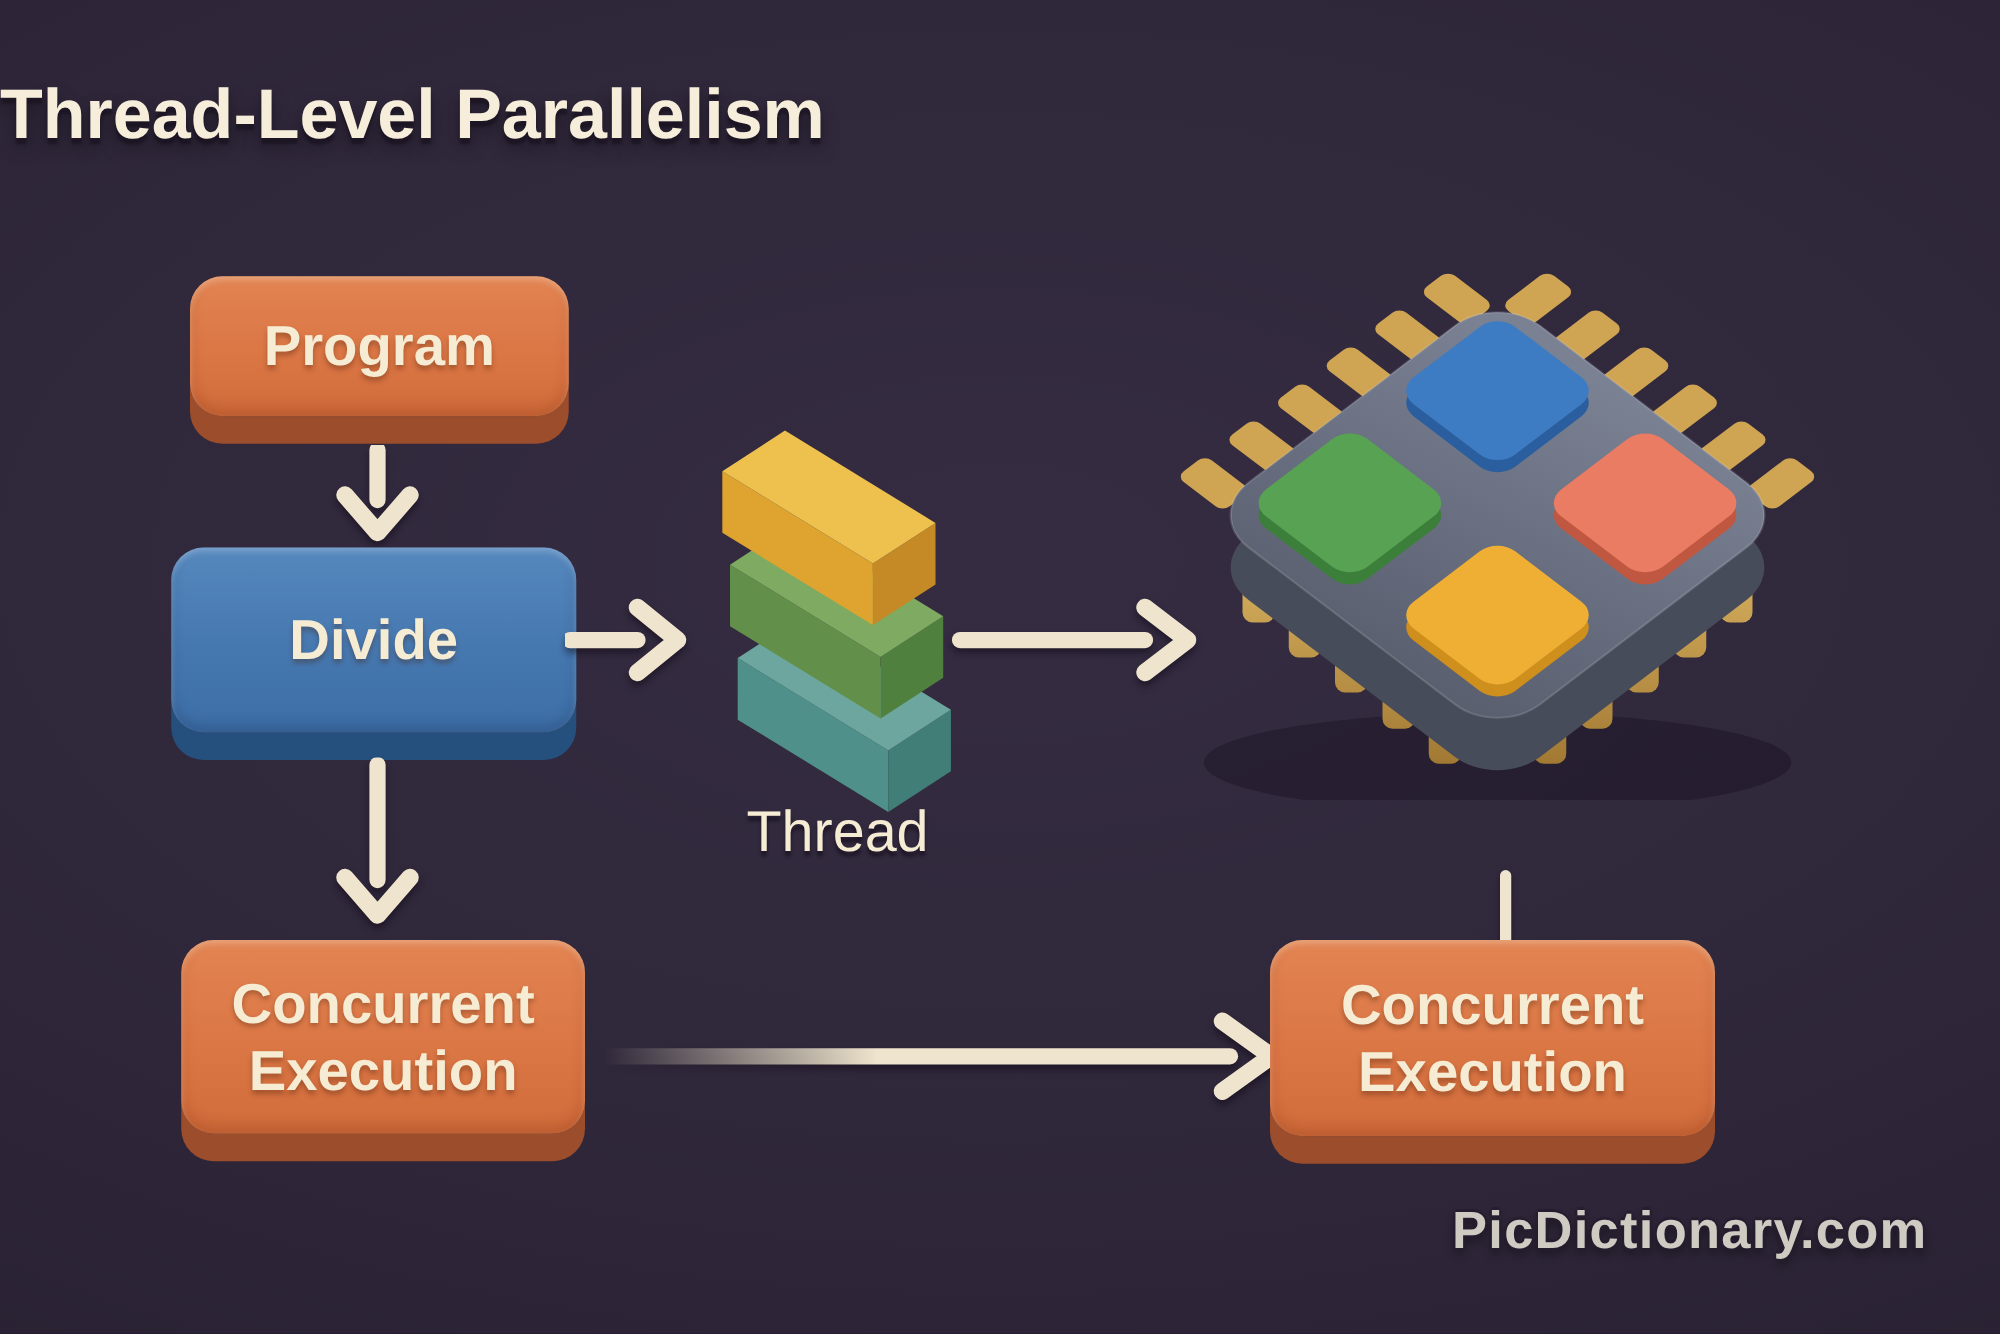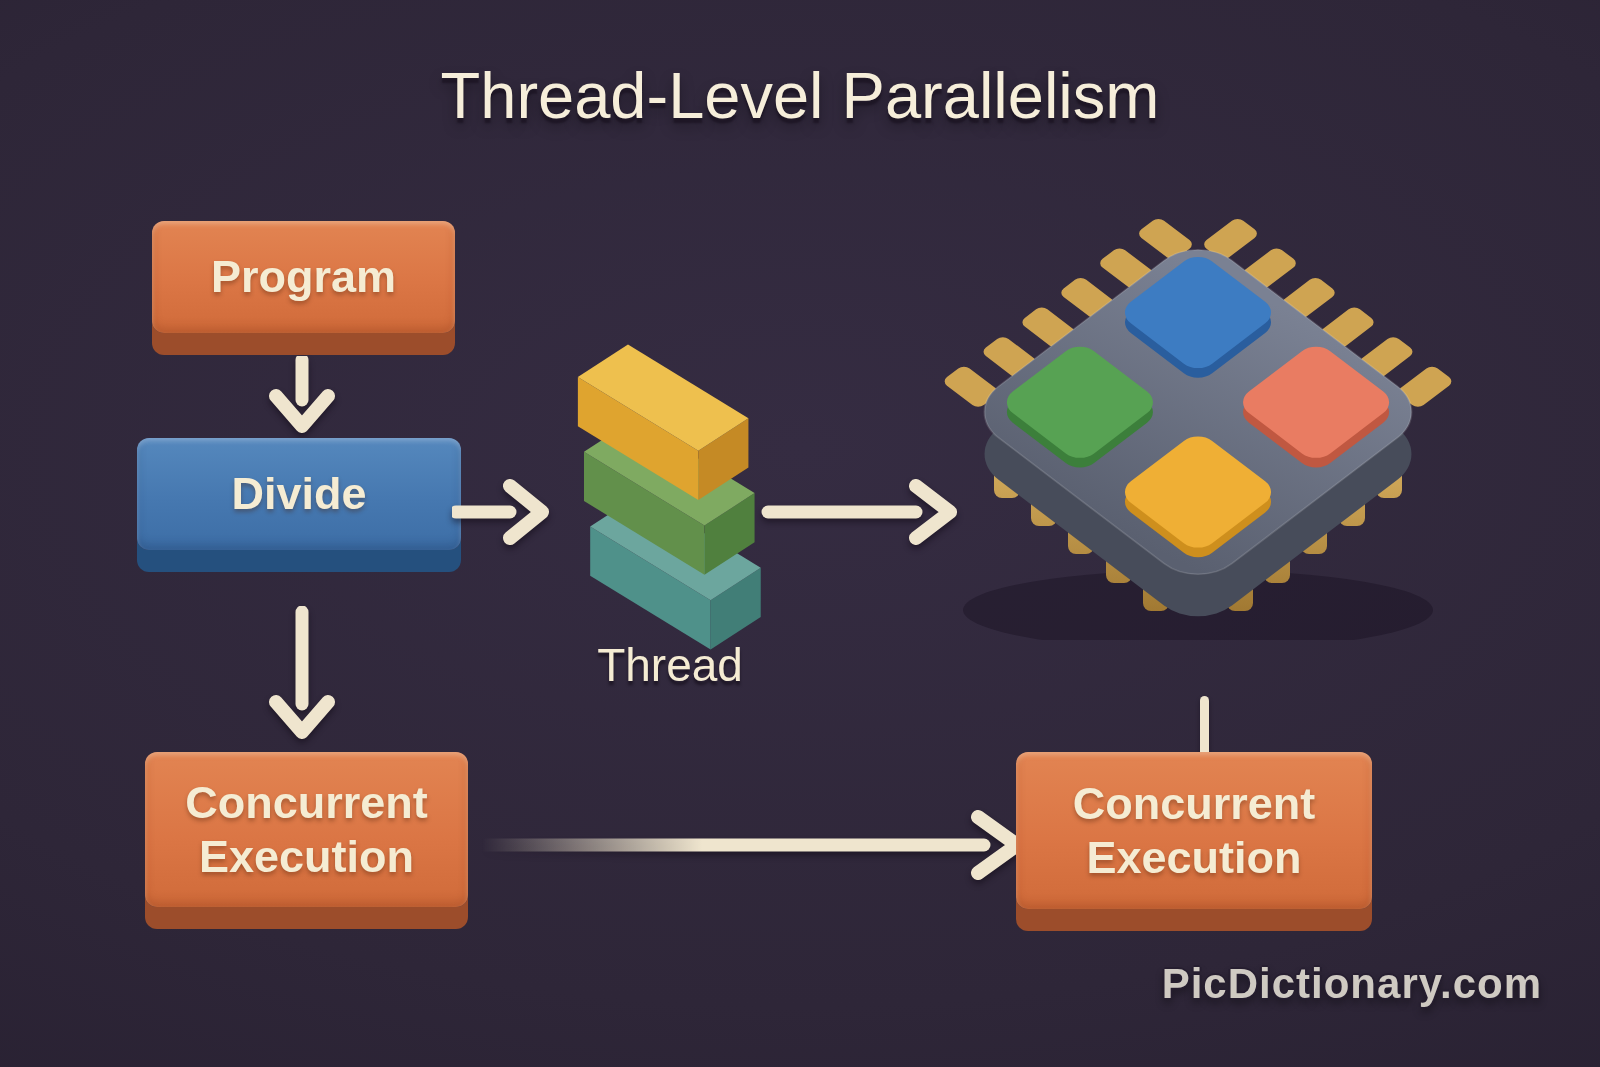--- a/index.html
+++ b/index.html
@@ -2,41 +2,41 @@
 <html><head>
 <meta charset="utf-8">
 <style>
   html,body{margin:0;padding:0;background:#1f1930;}
   #canvas{
     position:relative;width:1600px;height:1067px;overflow:hidden;
     background:radial-gradient(ellipse 120% 95% at 50% 42%, #352C42 0%, #2E2638 55%, #241D2D 100%);
     font-family:"Liberation Sans", sans-serif;
   }
   .title{
-    position:absolute;left:0;right:0;top:58px;text-align:center;
-    font-size:65px;font-weight:normal;color:#F6EEDA;letter-spacing:0px;
+    position:absolute;left:0;right:0;top:58px;
+    font-size:56px;font-weight:bold;color:#F6EEDA;letter-spacing:0px;
     text-shadow:0 5px 2px rgba(20,12,25,.55), 0 8px 14px rgba(0,0,0,.35);
   }
   .box{
-    position:absolute;border-radius:12px;display:flex;flex-direction:column;
+    position:absolute;border-radius:26px;display:flex;flex-direction:column;
     align-items:center;justify-content:center;
     font-weight:bold;color:#F5ECD3;text-align:center;
     text-shadow:0 3px 4px rgba(70,30,10,.35);
   }
   .box .line{font-size:45px;line-height:1.18;}
   .orange{
     background:linear-gradient(180deg,#E28452 0%,#DB7645 55%,#D06B3A 100%);
     box-shadow:0 22px 0 #9C4D2B, inset 0 3px 5px rgba(255,235,210,.35), inset 0 -5px 10px rgba(120,45,15,.25);
   }
   .blue{
     background:linear-gradient(180deg,#5588BD 0%,#4678B0 55%,#3D6EA6 100%);
     box-shadow:0 22px 0 #25507E, inset 0 3px 5px rgba(230,240,255,.3), inset 0 -5px 10px rgba(15,40,80,.25);
   }
   #program-box{left:152px;top:221px;width:303px;height:112px;}
-  #divide-box{left:137px;top:438px;width:324px;height:112px;}
+  #divide-box{left:137px;top:438px;width:324px;height:148px;}
   #concurrent-left-box{left:145px;top:752px;width:323px;height:155px;}
   #concurrent-right-box{left:1016px;top:752px;width:356px;height:157px;}
   .illus{position:absolute;}
   .caption{
     position:absolute;font-weight:normal;color:#F5ECD3;text-align:center;
     text-shadow:0 4px 3px rgba(15,8,20,.6);
   }
   #thread-label{left:545px;top:638px;width:250px;font-size:46px;}
   #processor-label{left:985px;top:626px;width:470px;font-size:44px;}
   .arrow{position:absolute;filter:drop-shadow(0 4px 3px rgba(10,5,15,.45));}

